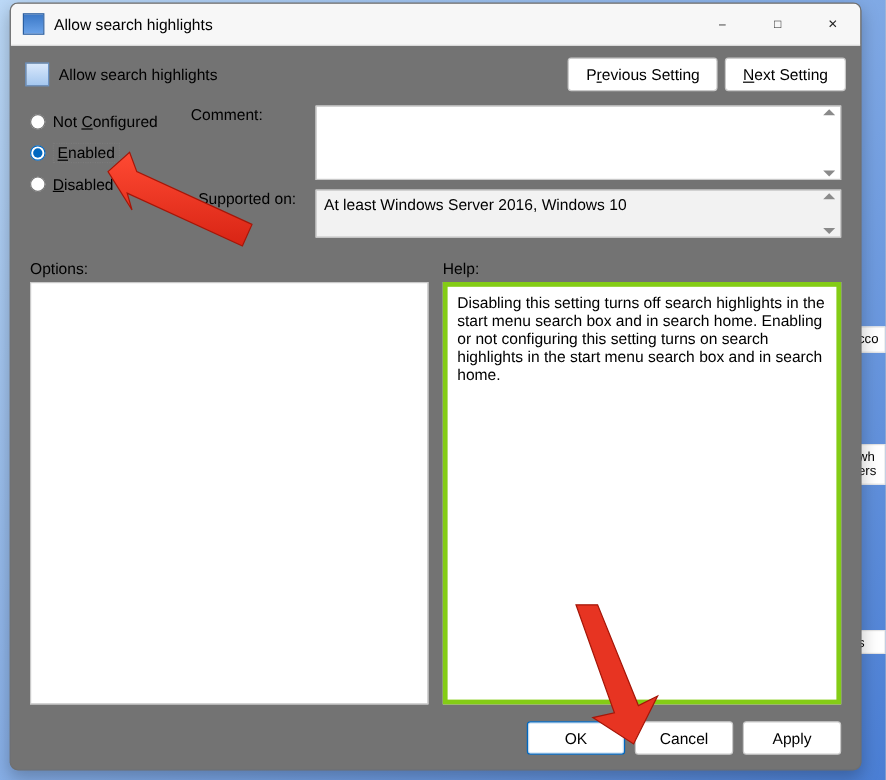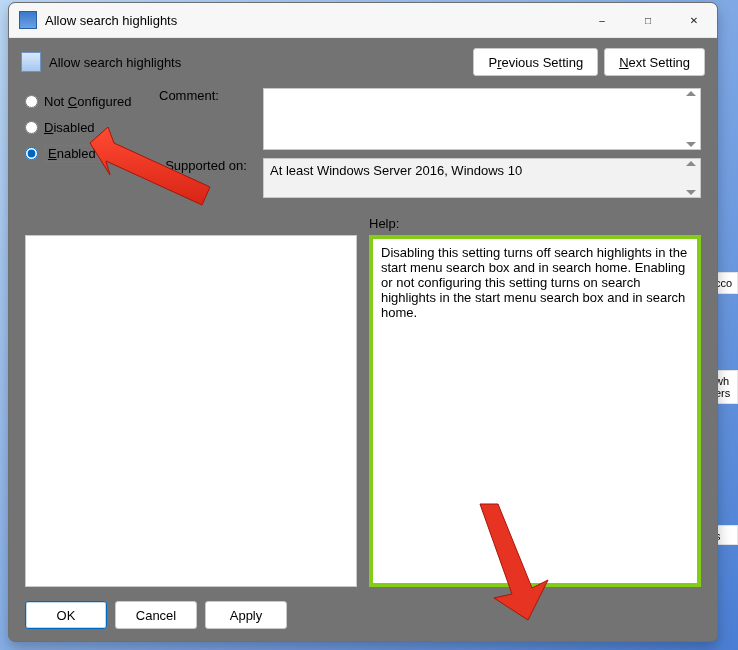--- a/index.html
+++ b/index.html
@@ -113,21 +113,21 @@
     grid-template-rows: auto 1fr auto;
     column-gap:12px;
     row-gap:4px;
     padding:10px 16px 12px 16px;
     min-height:0;
   }
   .options-lbl{grid-column:1;}
   .help-lbl{grid-column:2;}
   .options-box{grid-column:1; grid-row:2; background:#fff; border:1px solid #c9c9c9;}
   .help-box{grid-column:2; grid-row:2; background:#fff; border:4px solid #84cc16; padding:6px 8px; font-size:13px; overflow:hidden;}
-  .buttons-row{grid-column:1 / span 2; grid-row:3; display:flex; justify-content:flex-start; gap:8px; padding-top:10px;}
+  .buttons-row{grid-column:1 / span 2; grid-row:3; display:flex; justify-content:flex-end; gap:8px; padding-top:10px;}
   .dlg-btn{
     width:80px; height:26px; background:#fff; border:1px solid #c9c9c9; border-radius:3px;
     display:flex; align-items:center; justify-content:center; font-size:13px;
   }
   .dlg-btn.default{border:1px solid #0067c0; box-shadow:0 0 0 1px rgba(0,103,192,.25) inset;}
   
   .arrow-svg{position:absolute; pointer-events:none;}
 </style>
 </head>
 <body>
@@ -163,26 +163,26 @@
     </div>
   </div>
 
   <div class="top-grid">
     <div class="radio-col">
       <div class="radio-row">
         <input type="radio" name="state" style="">
         <label><span>Not </span><span class="underline">C</span><span>onfigured</span></label>
       </div>
       <div class="radio-row">
+        <input type="radio" name="state" checked="" style="">
+        <label><span class="enabled-box"><span class="underline">E</span><span>nabled</span></span></label>
+      </div>
+      <div class="radio-row">
         <input type="radio" name="state" style="">
         <label><span class="underline">D</span><span>isabled</span></label>
-      </div>
-      <div class="radio-row">
-        <input type="radio" name="state" checked="" style="">
-        <label><span class="enabled-box"><span class="underline">E</span><span>nabled</span></span></label>
       </div>
     </div>
 
     <div class="lbl-cell" style="grid-column:2;grid-row:1;">Comment:</div>
     <div class="comment-box">
       <div class="scroll-arrows">
         <div class="tri up"></div>
         <div class="tri down"></div>
       </div>
     </div>
@@ -191,20 +191,21 @@
     <div class="supported-box">
       <span>At least Windows Server 2016, Windows 10</span>
       <div class="scroll-arrows">
         <div class="tri up"></div>
         <div class="tri down"></div>
       </div>
     </div>
   </div>
 
   <div class="lower">
+    <div class="options-lbl">Options:</div>
     <div class="help-lbl">Help:</div>
     <div class="options-box"></div>
     <div class="help-box">
       <span>Disabling this setting turns off search highlights in the start menu search box and in search home. Enabling or not configuring this setting turns on search highlights in the start menu search box and in search home.</span>
     </div>
     <div class="buttons-row">
       <div class="dlg-btn default">OK</div>
       <div class="dlg-btn">Cancel</div>
       <div class="dlg-btn">Apply</div>
     </div>

